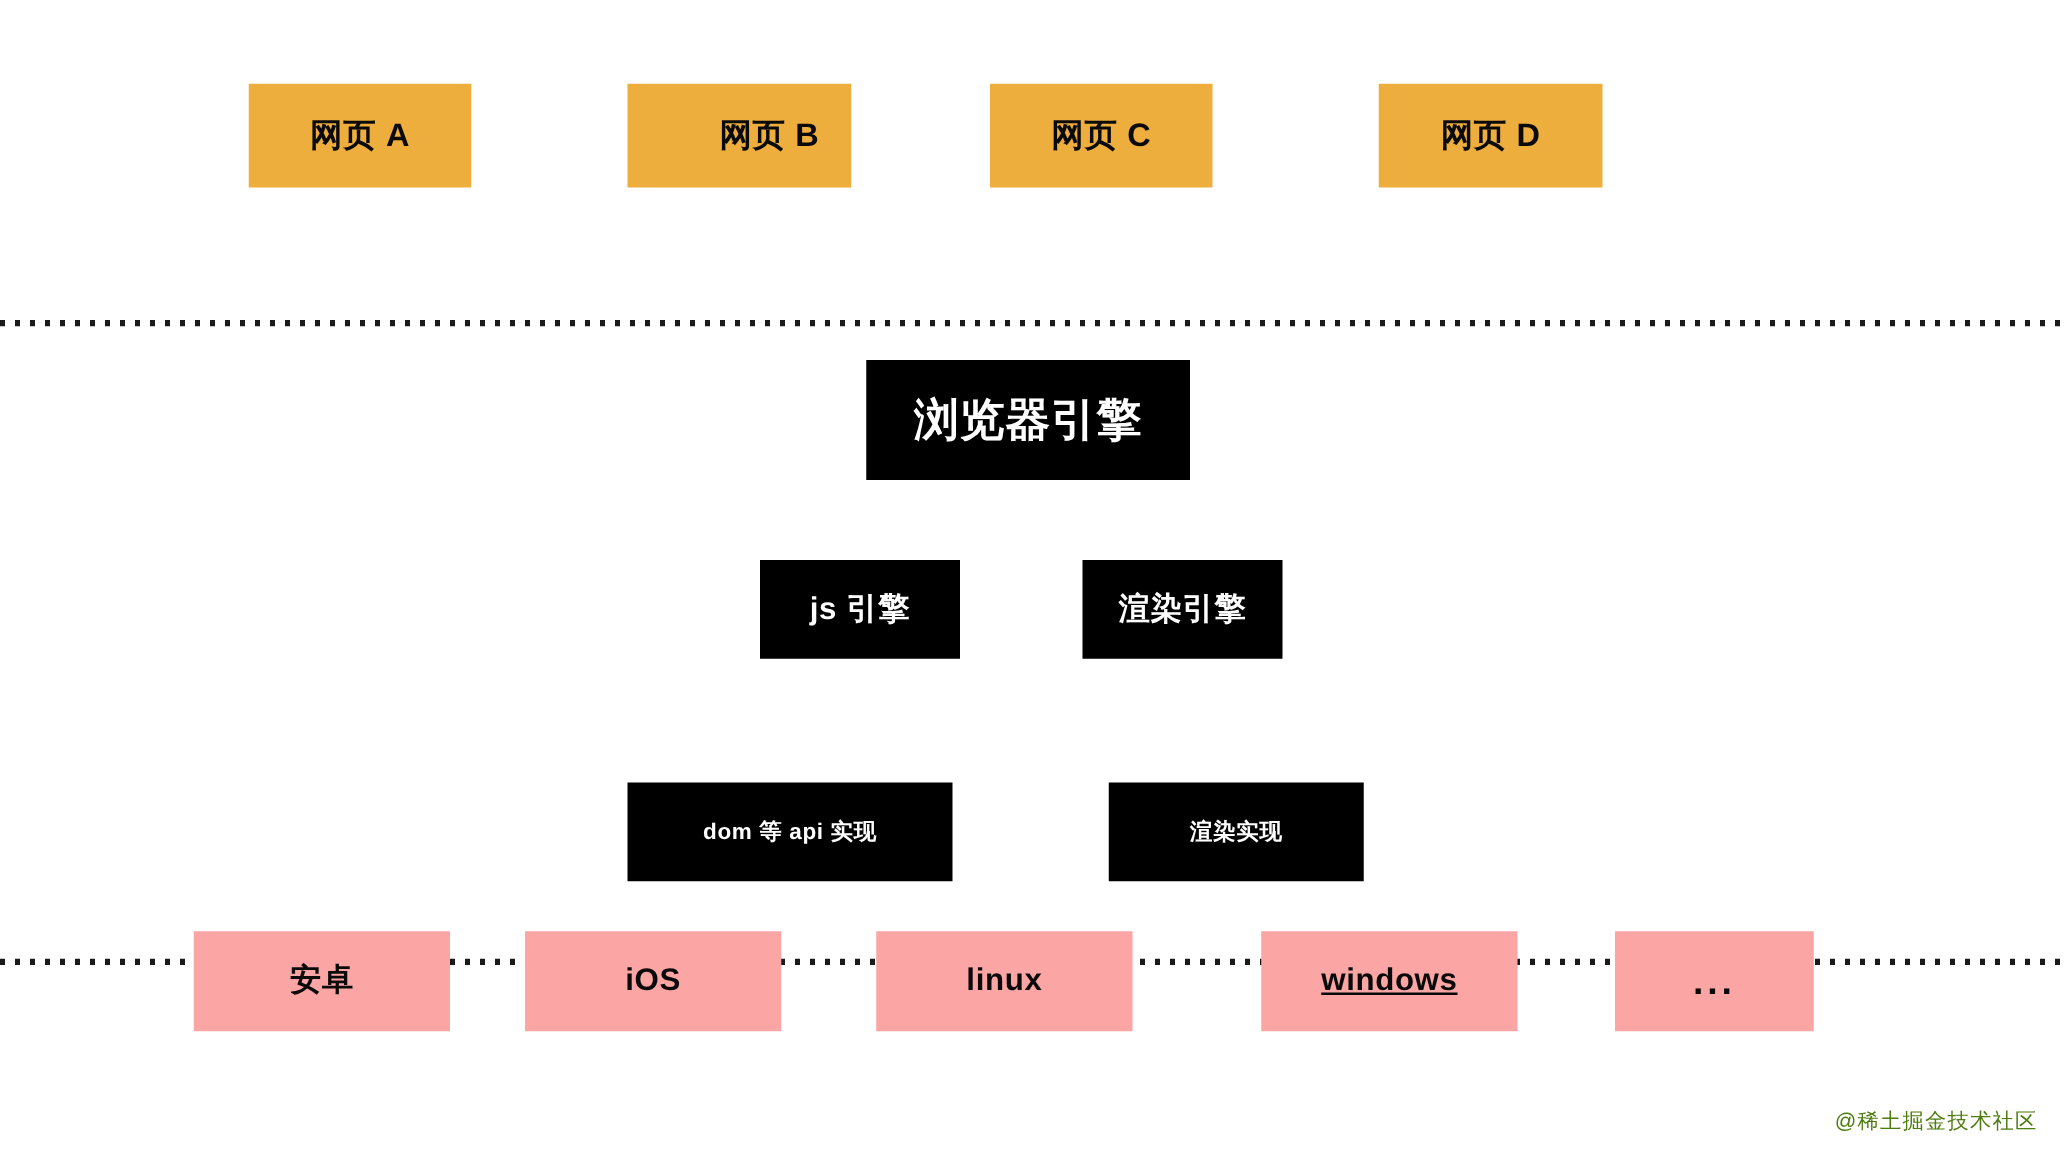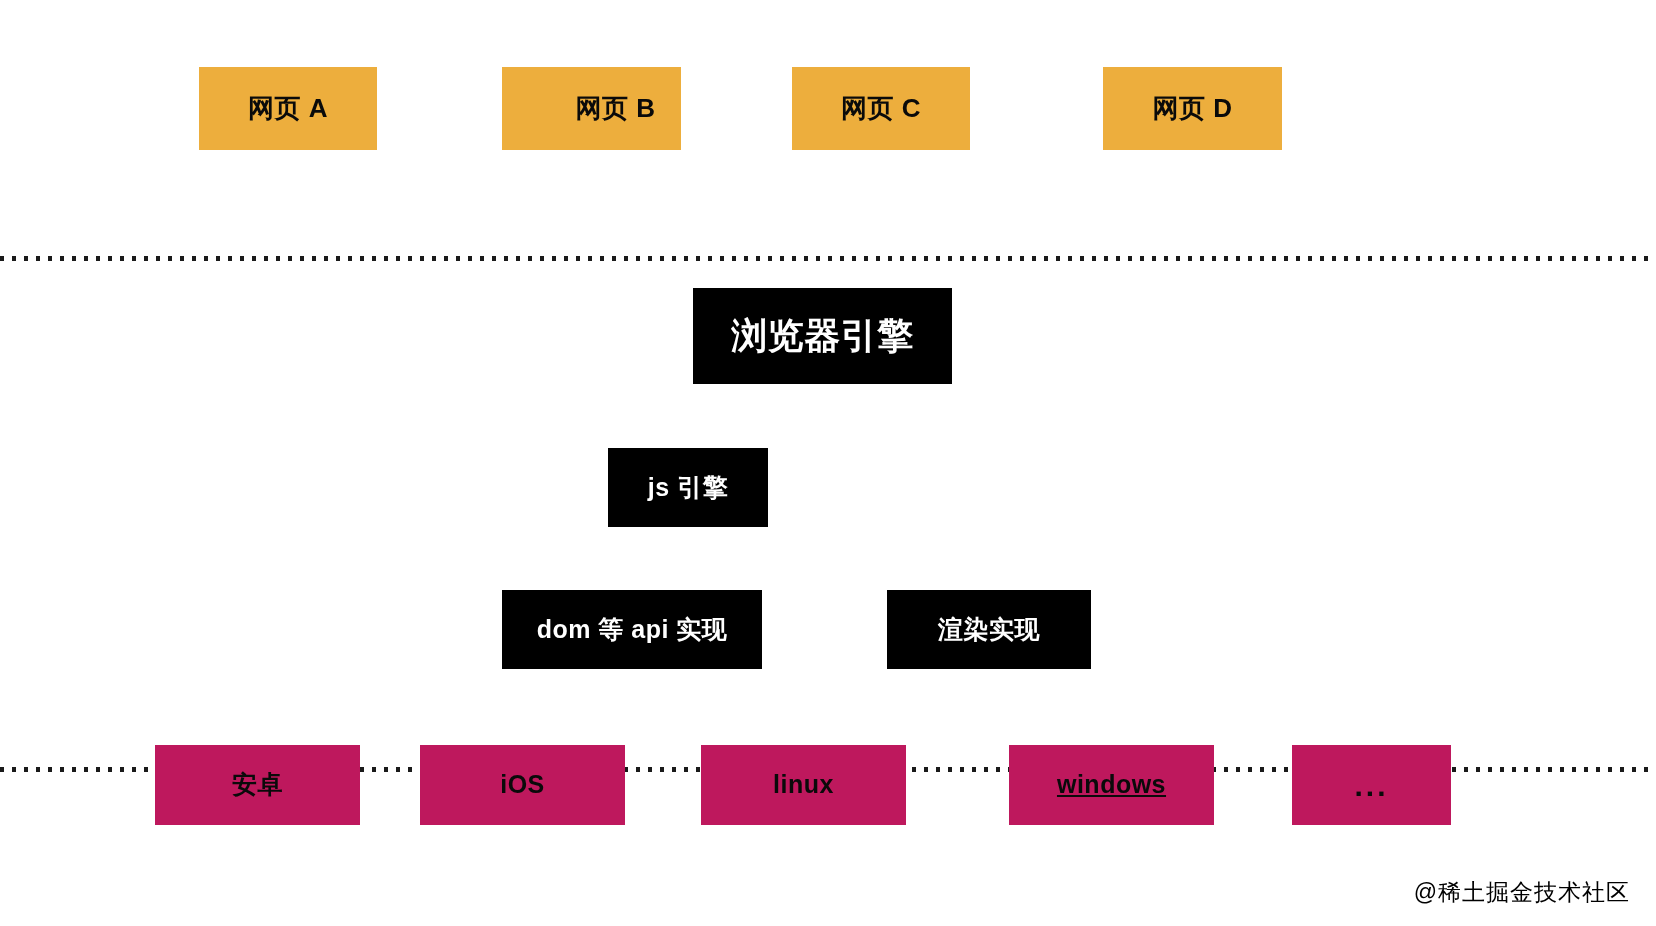--- a/index.html
+++ b/index.html
@@ -43,25 +43,25 @@
 
   
   .node.engine {
     background: #000000;
     color: #ffffff;
     font-weight: 700;
     letter-spacing: 0.5px;
   }
   .node.engine.lvl1 { font-size: 36px; }
   .node.engine.lvl2 { font-size: 25px; text-align: center; }
-  .node.engine.lvl3 { font-size: 25px; }
+  .node.engine.lvl3 { font-size: 18px; margin-top: 36px; }
 
   
   .node.os {
-    background: #be185d;
+    background: #fca5a5;
     color: #0a0a0a;
     font-size: 25px;
     font-weight: 700;
     letter-spacing: 0.5px;
   }
   .node.os.ellipsis {
     font-size: 30px;
     letter-spacing: 3px;
     font-weight: 700;
   }
@@ -77,39 +77,40 @@
     background-size: 12px 5px;
     background-repeat: repeat-x;
     background-position: left center;
   }
 
   
   .watermark {
     position: absolute;
     right: 26px;
     bottom: 18px;
-    font-size: 23px;
-    color: #000000;
+    font-size: 17px;
+    color: #4d7c0f;
     letter-spacing: 1px;
     white-space: nowrap;
     user-select: none;
   }
 </style>
 </head>
 <body>
 
 <div id="canvas">
     <div class="divider" style="top: 256px;"></div>
     <div class="divider" style="top: 767px;"></div>
     <div class="node page" style="left: 199px; top: 67px; width: 178px; height: 83px;">网页 A</div>
     <div class="node page" style="left: 502px; top: 67px; width: 179px; height: 83px; padding-left: 48px;">网页 B</div>
     <div class="node page" style="left: 792px; top: 67px; width: 178px; height: 83px;">网页 C</div>
     <div class="node page" style="left: 1103px; top: 67px; width: 179px; height: 83px;">网页 D</div>
     <div class="node engine lvl1" style="left: 693px; top: 288px; width: 259px; height: 96px;">浏览器引擎</div>
     <div class="node engine lvl2" style="left: 608px; top: 448px; width: 160px; height: 79px;">js 引擎</div>
+    <div class="node engine lvl2" style="left: 866px; top: 448px; width: 160px; height: 79px;">渲染引擎</div>
     <div class="node engine lvl3" style="left: 502px; top: 590px; width: 260px; height: 79px;">dom 等 api 实现</div>
     <div class="node engine lvl3" style="left: 887px; top: 590px; width: 204px; height: 79px;">渲染实现</div>
     <div class="node os" style="left: 155px; top: 745px; width: 205px; height: 80px;">安卓</div>
     <div class="node os" style="left: 420px; top: 745px; width: 205px; height: 80px;">iOS</div>
     <div class="node os" style="left: 701px; top: 745px; width: 205px; height: 80px;">linux</div>
     <div class="node os" style="left: 1009px; top: 745px; width: 205px; height: 80px; text-decoration: underline;">windows</div>
     <div class="node os ellipsis" style="left: 1292px; top: 745px; width: 159px; height: 80px;">...</div>
     <div class="watermark">@稀土掘金技术社区</div>
   </div>
 

